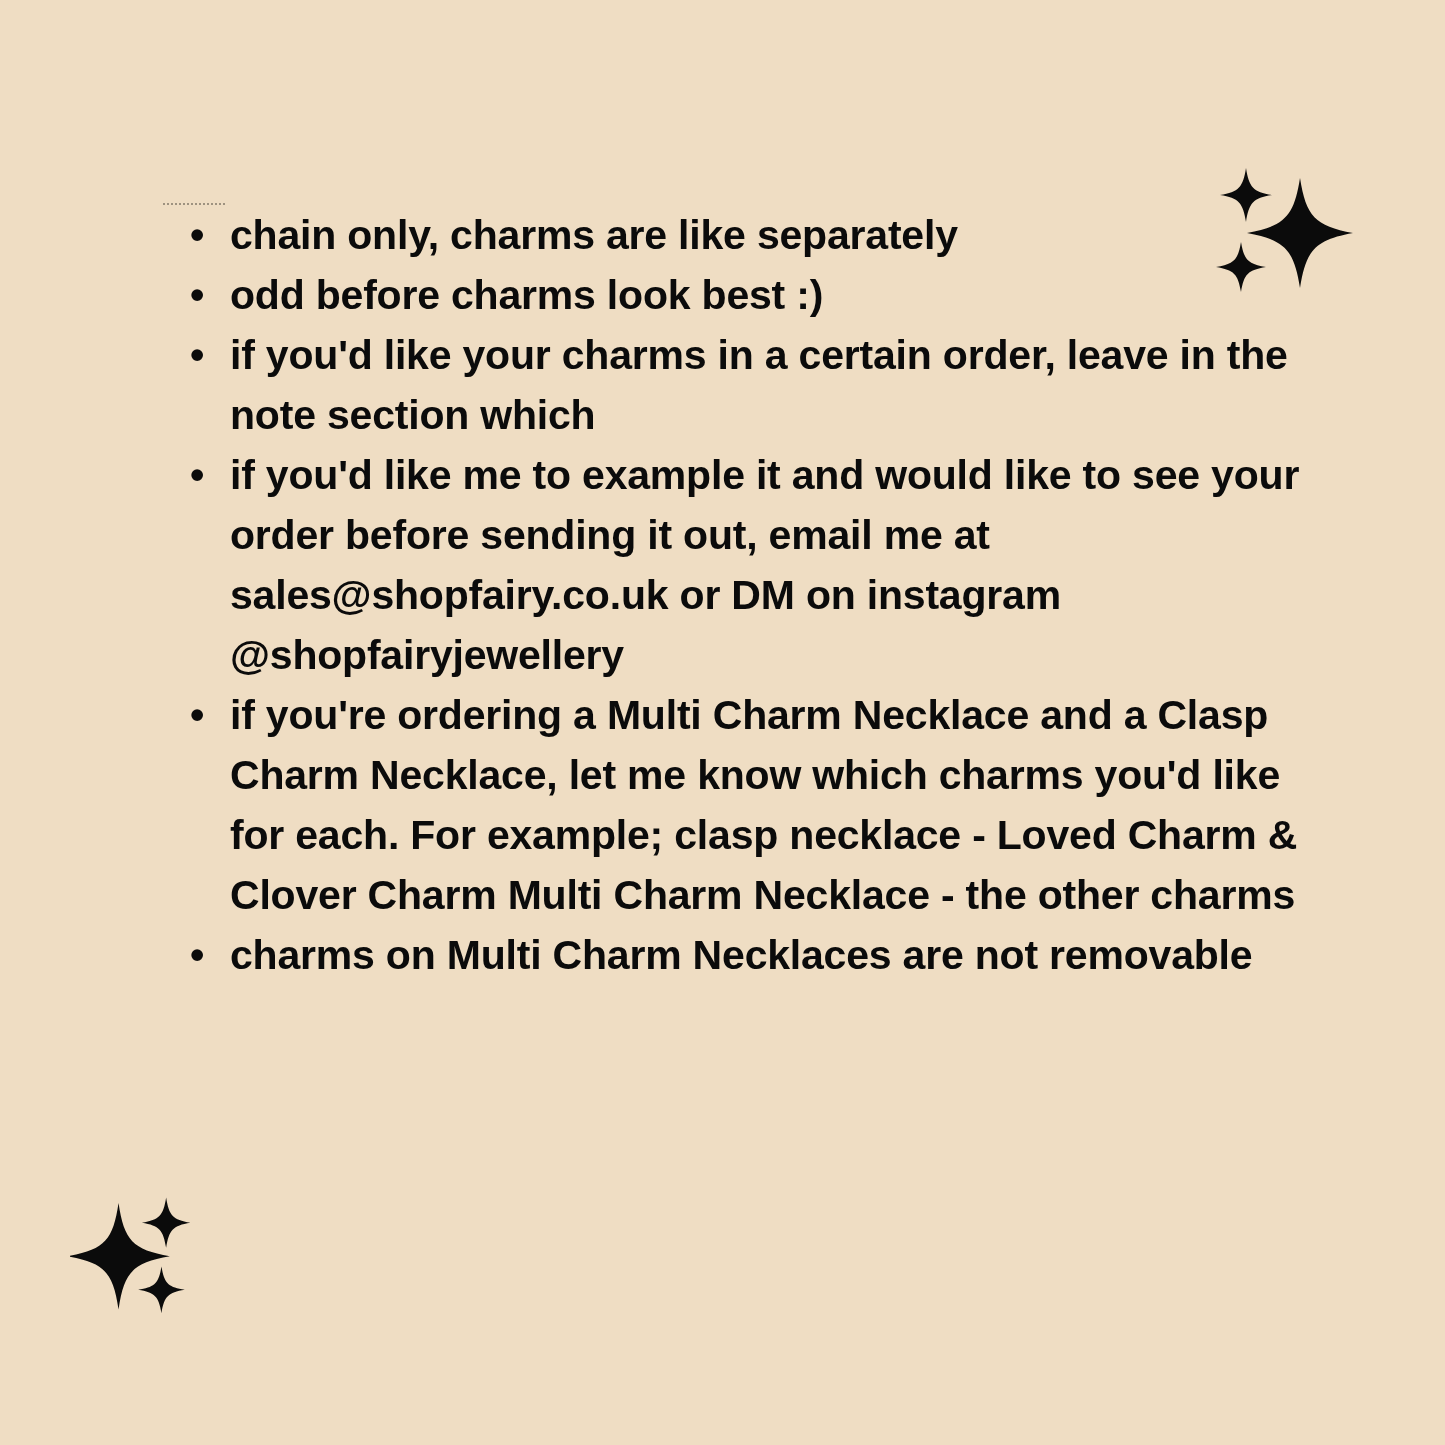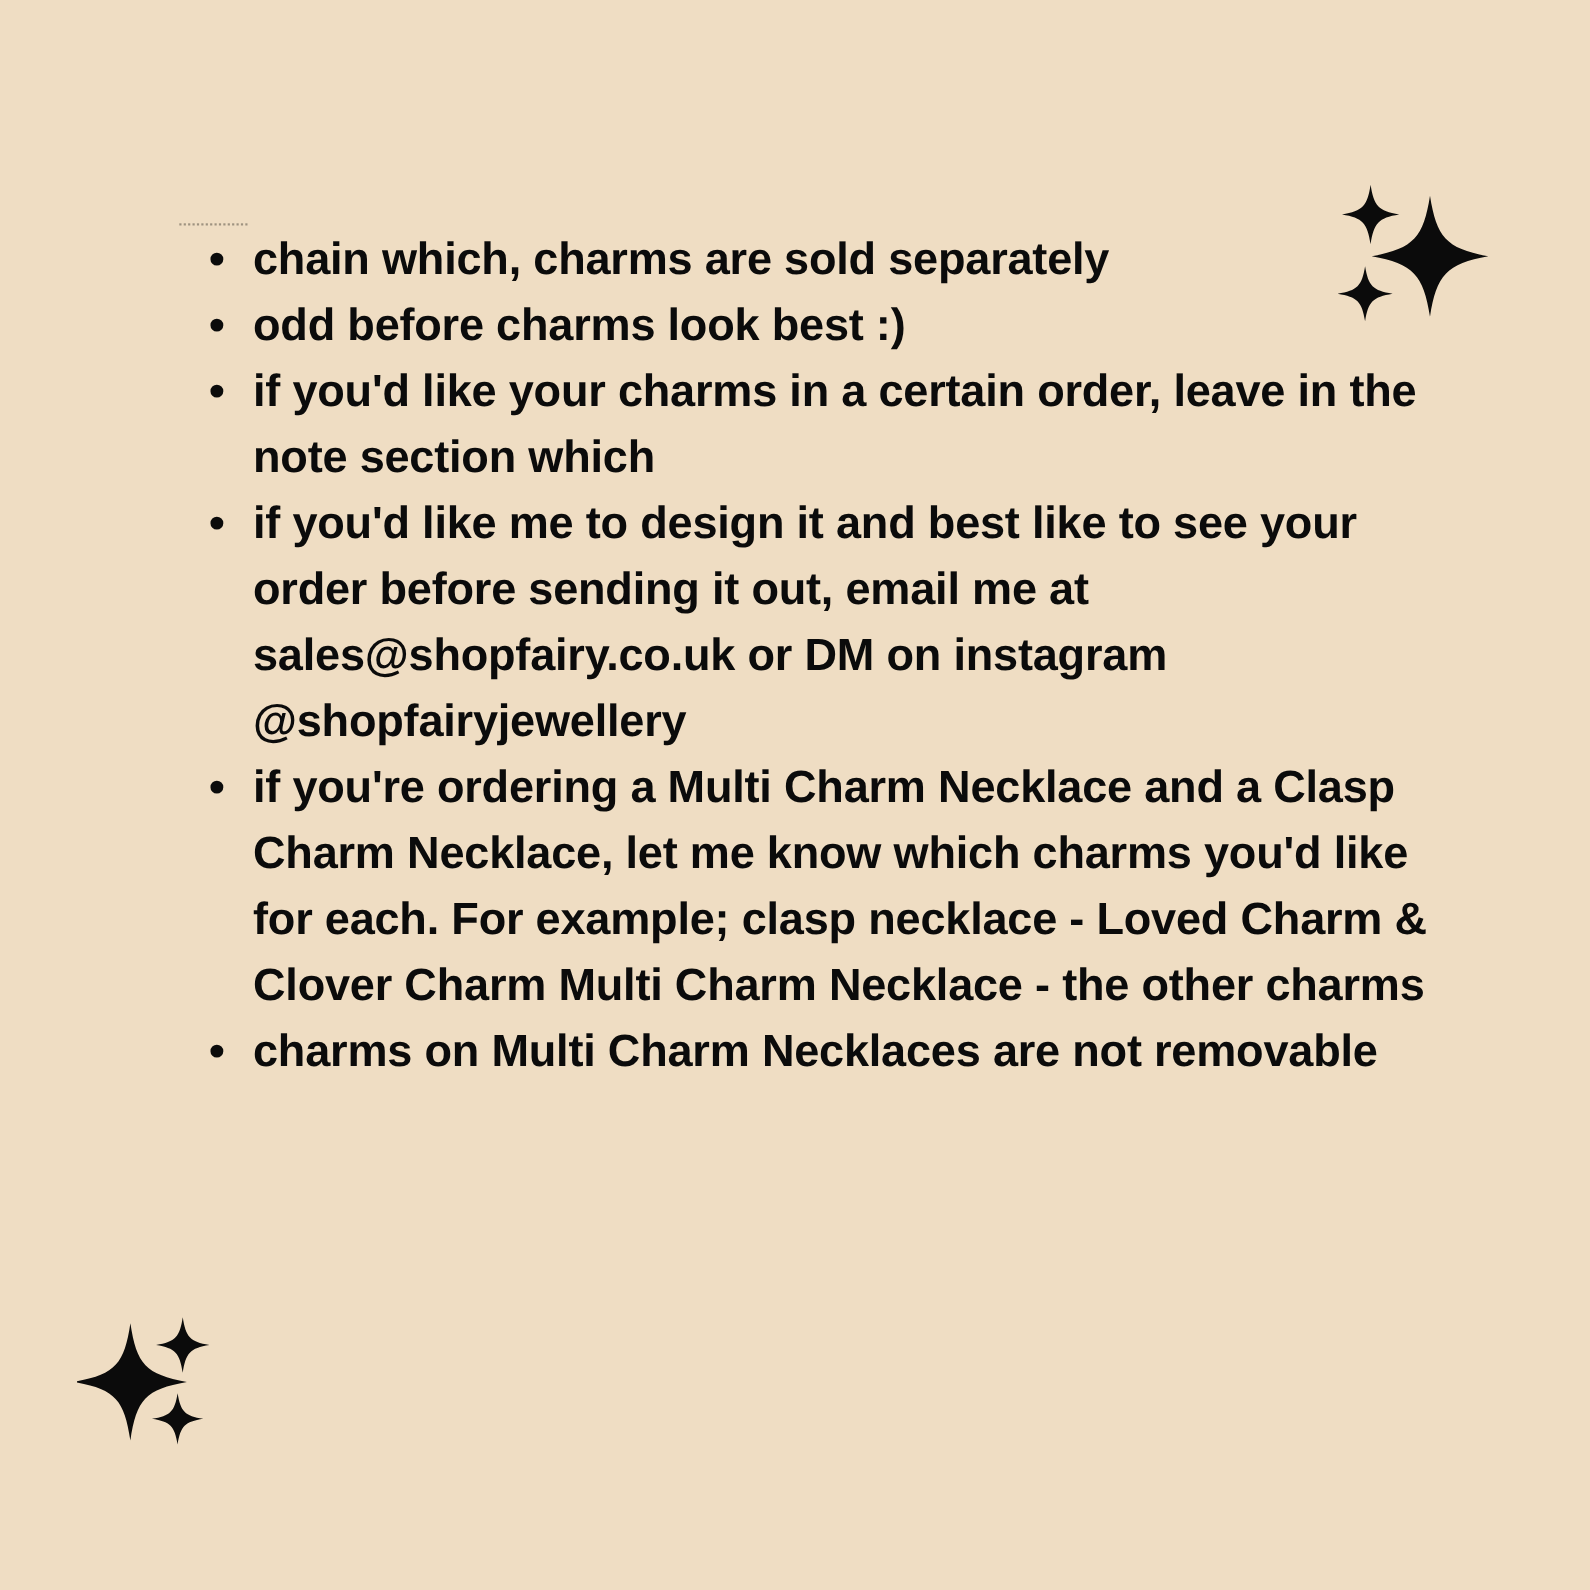--- a/index.html
+++ b/index.html
@@ -98,33 +98,33 @@
 
   <svg class="sparkle-bottom" viewBox="0 0 150 150">
     <path d="M52 14 C58 54, 67 64, 107 71 C67 78, 58 88, 52 128 C46 88, 37 78, -3 71 C37 64, 46 54, 52 14 Z" fill="#0b0b0b"></path>
     <path d="M103 8 C106 27, 110 32, 129 35 C110 38, 106 43, 103 62 C100 43, 96 38, 77 35 C96 32, 100 27, 103 8 Z" fill="#0b0b0b"></path>
     <path d="M98 82 C101 100, 105 104, 123 107 C105 110, 101 114, 98 132 C95 114, 91 110, 73 107 C91 104, 95 100, 98 82 Z" fill="#0b0b0b"></path>
   </svg>
 
   <ul class="list">
     <li class="list-item">
       <span class="bullet">•</span>
-      <span class="item-text">chain which, charms are sold separately</span>
+      <span class="item-text">chain only, charms are like separately</span>
     </li>
     <li class="list-item">
       <span class="bullet">•</span>
       <span class="item-text">odd before charms look best :)</span>
     </li>
     <li class="list-item">
       <span class="bullet">•</span>
       <span class="item-text"> if you'd like your charms in a certain order, leave in the note section which</span>
     </li>
     <li class="list-item">
       <span class="bullet">•</span>
-      <span class="item-text"> if you'd like me to design it and best like to see your order before sending it out, email me at sales@shopfairy.co.uk or DM on instagram @shopfairyjewellery</span>
+      <span class="item-text"> if you'd like me to example it and would like to see your order before sending it out, email me at sales@shopfairy.co.uk or DM on instagram @shopfairyjewellery</span>
     </li>
     <li class="list-item">
       <span class="bullet">•</span>
       <span class="item-text"> if you're ordering a Multi Charm Necklace and a Clasp Charm Necklace, let me know which charms you'd like for each. For example; clasp necklace - Loved Charm &amp; Clover Charm Multi Charm Necklace - the other charms</span>
     </li>
     <li class="list-item">
       <span class="bullet">•</span>
       <span class="item-text"> charms on Multi Charm Necklaces are not removable</span>
     </li>
   </ul>

